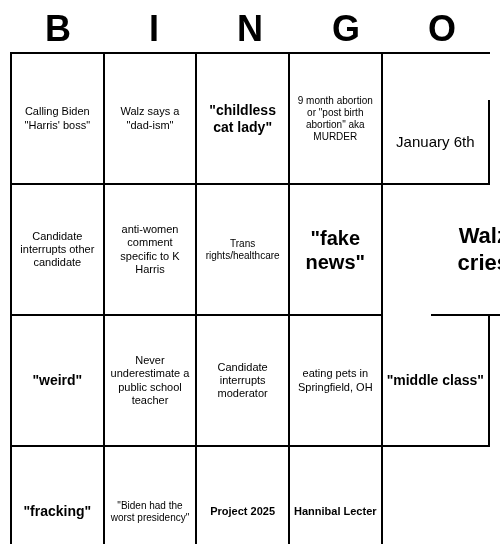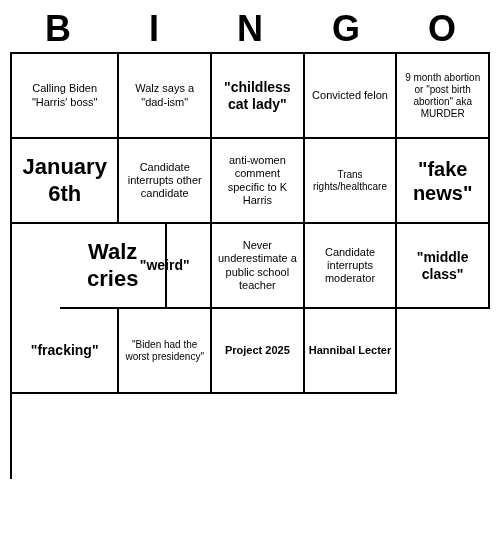--- a/index.html
+++ b/index.html
@@ -89,30 +89,30 @@
   <span class="bingo-letter">B</span>
       <span class="bingo-letter">I</span>
       <span class="bingo-letter">N</span>
       <span class="bingo-letter">G</span>
       <span class="bingo-letter">O</span>
     </div>
   <div id="bingo-grid">
   <div class="bingo-cell">Calling Biden "Harris' boss"</div>
       <div class="bingo-cell">Walz says a "dad-ism"</div>
       <div class="bingo-cell quote-text">"childless cat lady"</div>
-      <div class="bingo-cell">Convicted felon</div>
       <div class="bingo-cell small-text">9 month abortion or "post birth abortion" aka MURDER</div>
-      <div class="bingo-cell large-text" style="font-size: 22px; font-weight: bold;">January 6th</div>
+      <div class="bingo-cell large-text" style="font-size: 15px; font-weight: normal; margin-top: 46px;">January 6th</div>
       <div class="bingo-cell">Candidate interrupts other candidate</div>
       <div class="bingo-cell">anti-women comment specific to K Harris</div>
       <div class="bingo-cell small-text">Trans rights/healthcare</div>
       <div class="bingo-cell quote-text" style="font-size: 20px; font-weight: bold;">"fake news"</div>
       <div class="bingo-cell large-text" style="font-size: 22px; font-weight: bold; margin-left: 48px;">Walz cries</div>
       <div class="bingo-cell quote-text">"weird"</div>
       <div class="bingo-cell">Never underestimate a public school teacher</div>
       <div class="bingo-cell">Candidate interrupts moderator</div>
+      <div class="bingo-cell">eating pets in Springfield, OH</div>
       <div class="bingo-cell quote-text">"middle class"</div>
       <div class="bingo-cell quote-text">"fracking"</div>
       <div class="bingo-cell small-text">"Biden had the worst presidency"</div>
       <div class="bingo-cell medium-text">Project 2025</div>
       <div class="bingo-cell medium-text">Hannibal Lecter</div>
     </div>
 </div>
 
 </body></html>

